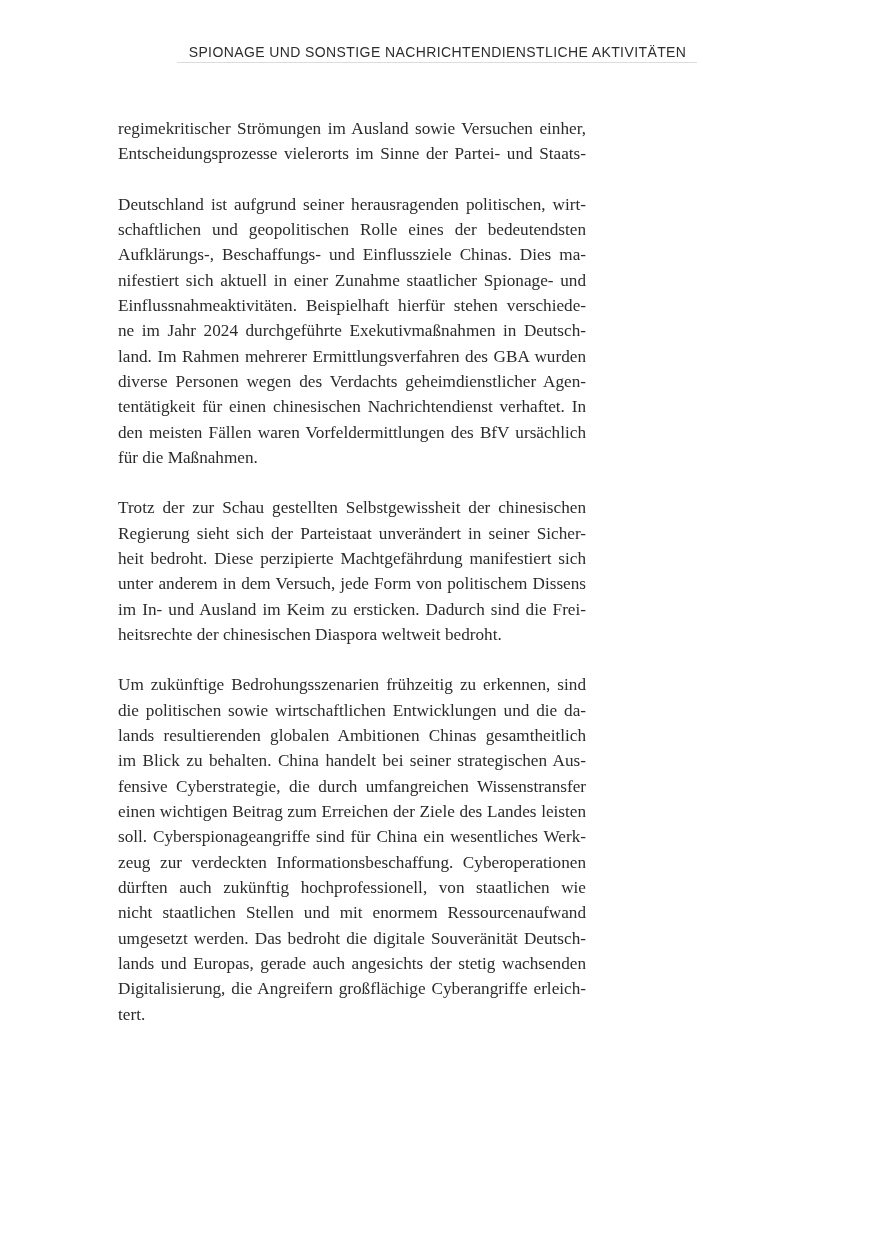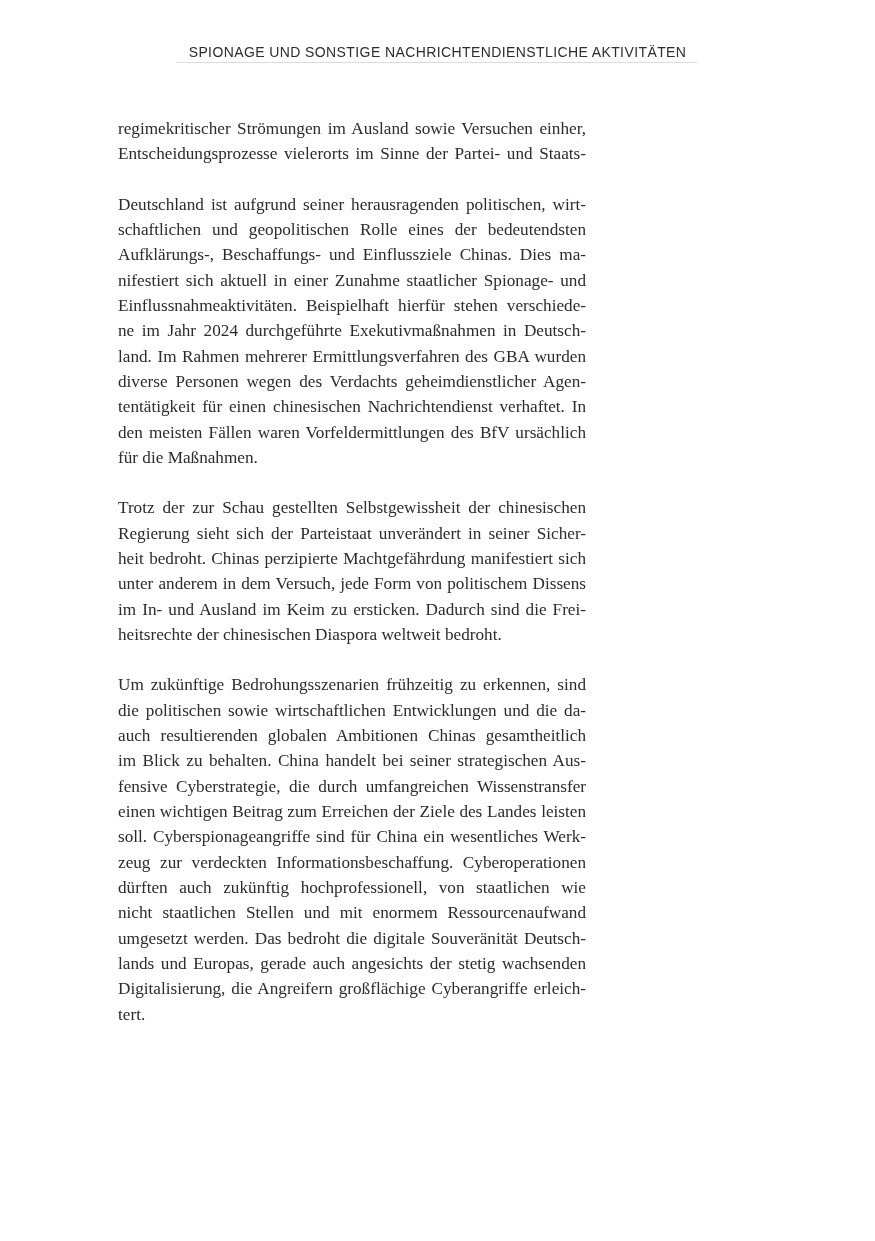--- a/index.html
+++ b/index.html
@@ -103,29 +103,29 @@
         <div class="line">ne im Jahr 2024 durchgeführte Exekutivmaßnahmen in Deutsch-</div>
         <div class="line">land. Im Rahmen mehrerer Ermittlungsverfahren des GBA wurden</div>
         <div class="line">diverse Personen wegen des Verdachts geheimdienstlicher Agen-</div>
         <div class="line">tentätigkeit für einen chinesischen Nachrichtendienst verhaftet. In</div>
         <div class="line">den meisten Fällen waren Vorfeldermittlungen des BfV ursächlich</div>
         <div class="line last">für die Maßnahmen.</div>
       </div>
       <div class="paragraph">
         <div class="line">Trotz der zur Schau gestellten Selbstgewissheit der chinesischen</div>
         <div class="line">Regierung sieht sich der Parteistaat unverändert in seiner Sicher-</div>
-        <div class="line">heit bedroht. Chinas perzipierte Machtgefährdung manifestiert sich</div>
+        <div class="line">heit bedroht. Diese perzipierte Machtgefährdung manifestiert sich</div>
         <div class="line">unter anderem in dem Versuch, jede Form von politischem Dissens</div>
         <div class="line">im In- und Ausland im Keim zu ersticken. Dadurch sind die Frei-</div>
         <div class="line last">heitsrechte der chinesischen Diaspora weltweit bedroht.</div>
       </div>
       <div class="paragraph">
         <div class="line">Um zukünftige Bedrohungsszenarien frühzeitig zu erkennen, sind</div>
         <div class="line">die politischen sowie wirtschaftlichen Entwicklungen und die da-</div>
-        <div class="line">auch resultierenden globalen Ambitionen Chinas gesamtheitlich</div>
+        <div class="line">lands resultierenden globalen Ambitionen Chinas gesamtheitlich</div>
         <div class="line">im Blick zu behalten. China handelt bei seiner strategischen Aus-</div>
         <div class="line">fensive Cyberstrategie, die durch umfangreichen Wissenstransfer</div>
         <div class="line">einen wichtigen Beitrag zum Erreichen der Ziele des Landes leisten</div>
         <div class="line">soll. Cyberspionageangriffe sind für China ein wesentliches Werk-</div>
         <div class="line">zeug zur verdeckten Informationsbeschaffung. Cyberoperationen</div>
         <div class="line">dürften auch zukünftig hochprofessionell, von staatlichen wie</div>
         <div class="line">nicht staatlichen Stellen und mit enormem Ressourcenaufwand</div>
         <div class="line">umgesetzt werden. Das bedroht die digitale Souveränität Deutsch-</div>
         <div class="line">lands und Europas, gerade auch angesichts der stetig wachsenden</div>
         <div class="line">Digitalisierung, die Angreifern großflächige Cyberangriffe erleich-</div>

